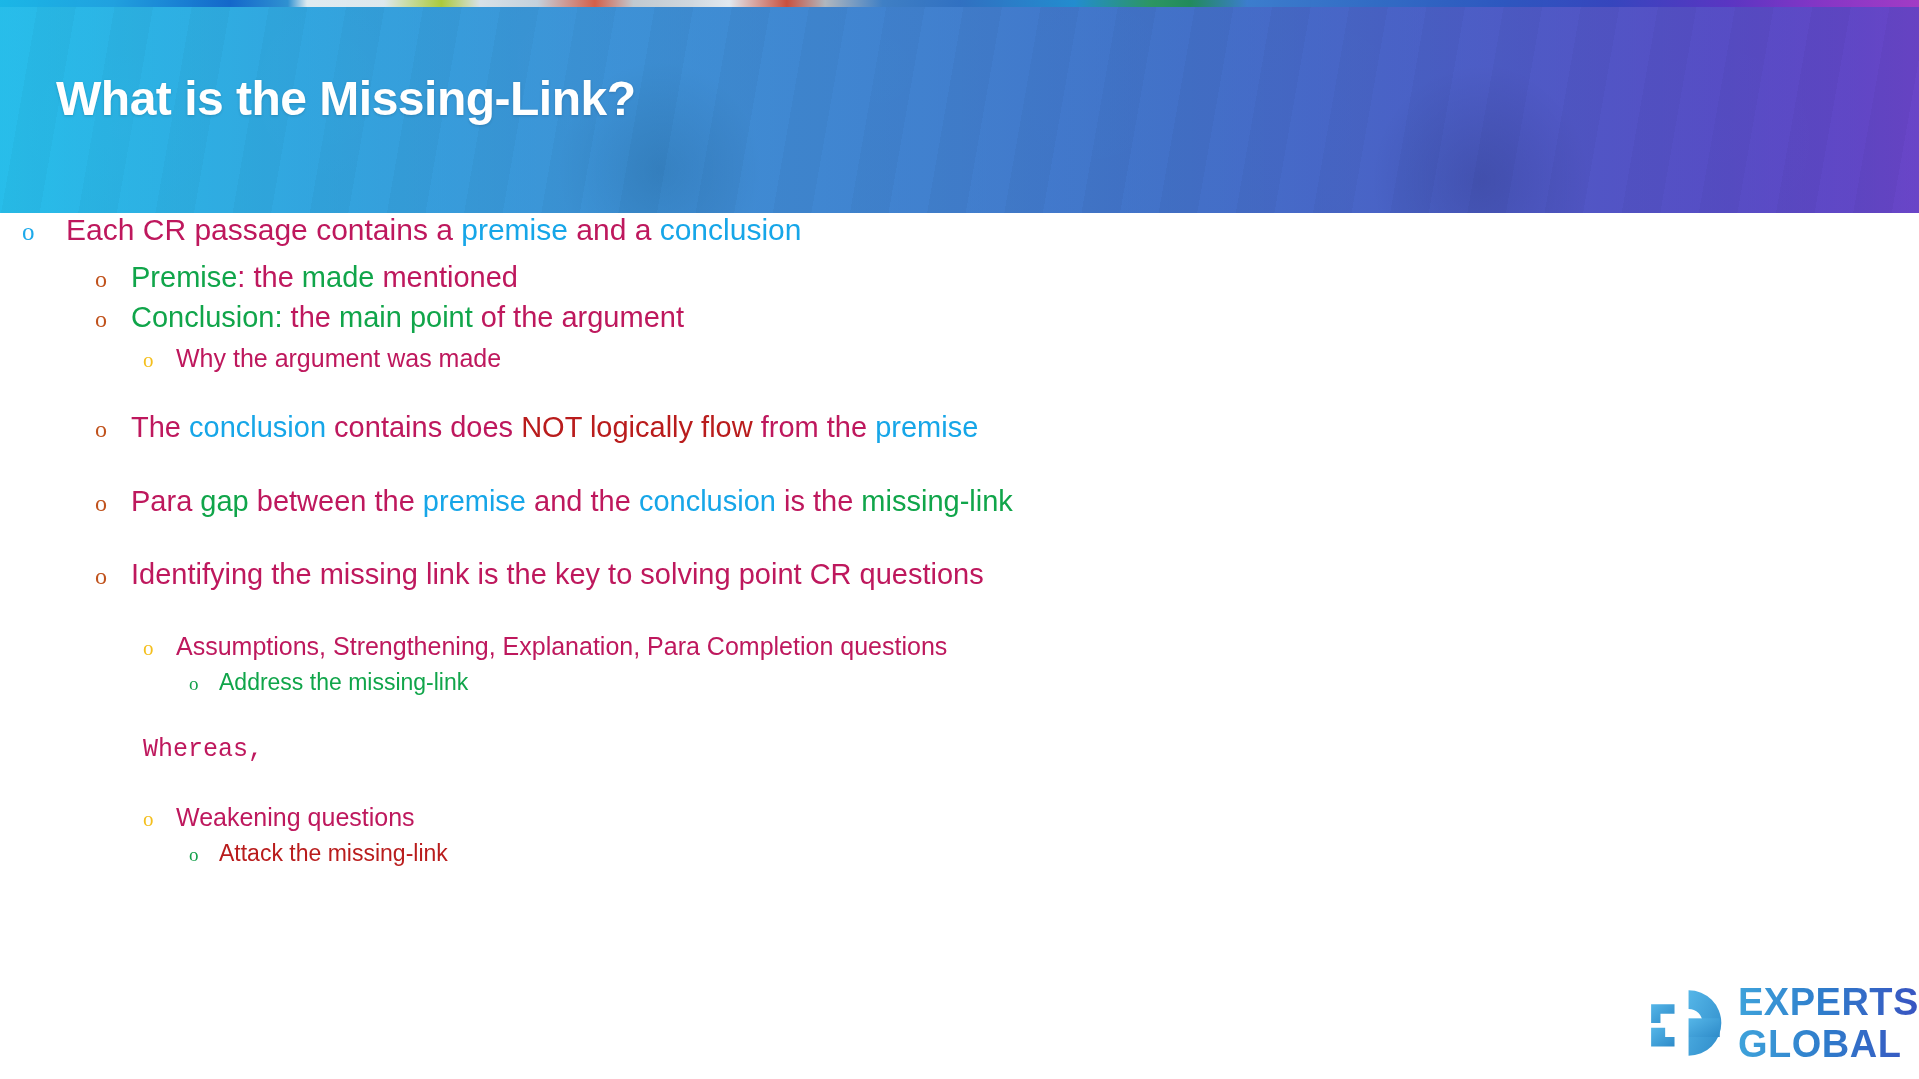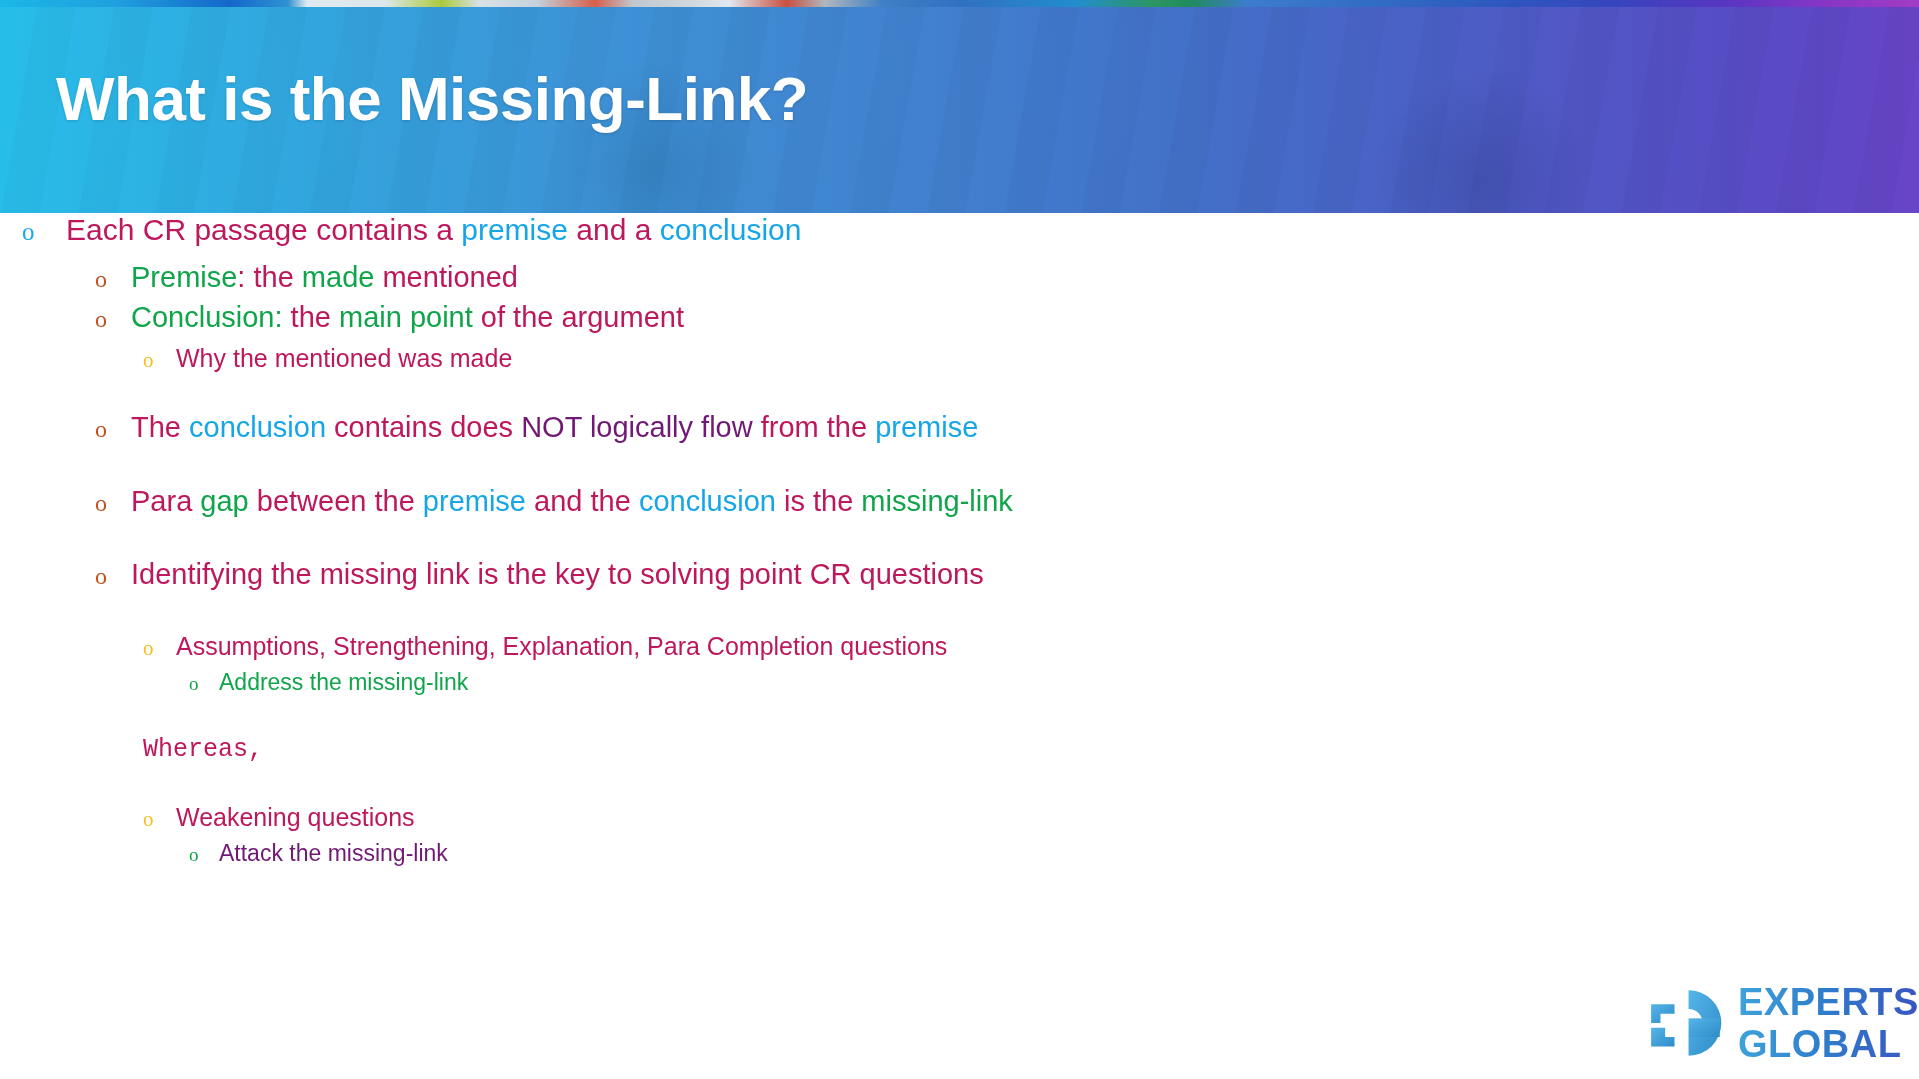--- a/index.html
+++ b/index.html
@@ -86,21 +86,21 @@
       #3b7fce 65%, #2f6cc4 72%,
       #2a58bf 78%, #3344bd 84%,
       #5a33c2 90%, #8b34c6 95%, #a93bc5 100%);
     opacity: 0.9;
   }
   .banner-title {
     position: absolute;
     left: 56px;
     top: 56px;
     color: #ffffff;
-    font-size: 62px;
+    font-size: 48px;
     line-height: 86px;
     font-weight: bold;
     letter-spacing: -0.5px;
     text-shadow: 0 1px 3px rgba(0,0,0,0.16);
     white-space: nowrap;
   }
 
   
   .content {
     position: absolute;
@@ -137,21 +137,21 @@
   .lvl4 .bullet { font-size: 19px; color: #14a04a; width: 30px; }
 
   .bul-blue   { color: #1ca9ea !important; }
   .bul-orange { color: #c0521c !important; }
   .bul-gold   { color: #f4bf1d !important; }
   .bul-green  { color: #14a04a !important; }
 
   .c-dark  { color: #be185d; }
   .c-blue  { color: #16a6e8; }
   .c-green { color: #10a54a; }
-  .c-red   { color: #701a75; }
+  .c-red   { color: #b91c1c; }
 
   
   .logo {
     position: absolute;
     left: 1648px;
     top: 975px;
     width: 250px;
     height: 96px;
     display: flex;
     align-items: center;
@@ -202,21 +202,21 @@
     <span class="text"><span class="c-green">Premise</span><span class="c-dark">: the </span><span class="c-green">made</span><span class="c-dark"> mentioned</span></span>
   </div>
 
   <div class="row lvl2" style="left:95px; top:88px;">
     <span class="bullet bul-orange">o</span>
     <span class="text"><span class="c-green">Conclusion:</span><span class="c-dark"> the </span><span class="c-green">main point</span><span class="c-dark"> of the argument</span></span>
   </div>
 
   <div class="row lvl3" style="left:143px; top:131px;">
     <span class="bullet bul-gold">o</span>
-    <span class="text c-dark">Why the mentioned was made</span>
+    <span class="text c-dark">Why the argument was made</span>
   </div>
 
   <div class="row lvl2" style="left:95px; top:198px;">
     <span class="bullet bul-orange">o</span>
     <span class="text"><span class="c-dark">The </span><span class="c-blue">conclusion</span><span class="c-dark"> contains does </span><span class="c-red">NOT logically flow</span><span class="c-dark"> from the </span><span class="c-blue">premise</span></span>
   </div>
 
   <div class="row lvl2" style="left:95px; top:272px;">
     <span class="bullet bul-orange">o</span>
     <span class="text"><span class="c-dark">Para </span><span class="c-green">gap</span><span class="c-dark"> between the </span><span class="c-blue">premise</span><span class="c-dark"> and the </span><span class="c-blue">conclusion</span><span class="c-dark"> is the </span><span class="c-green">missing-link</span></span>

